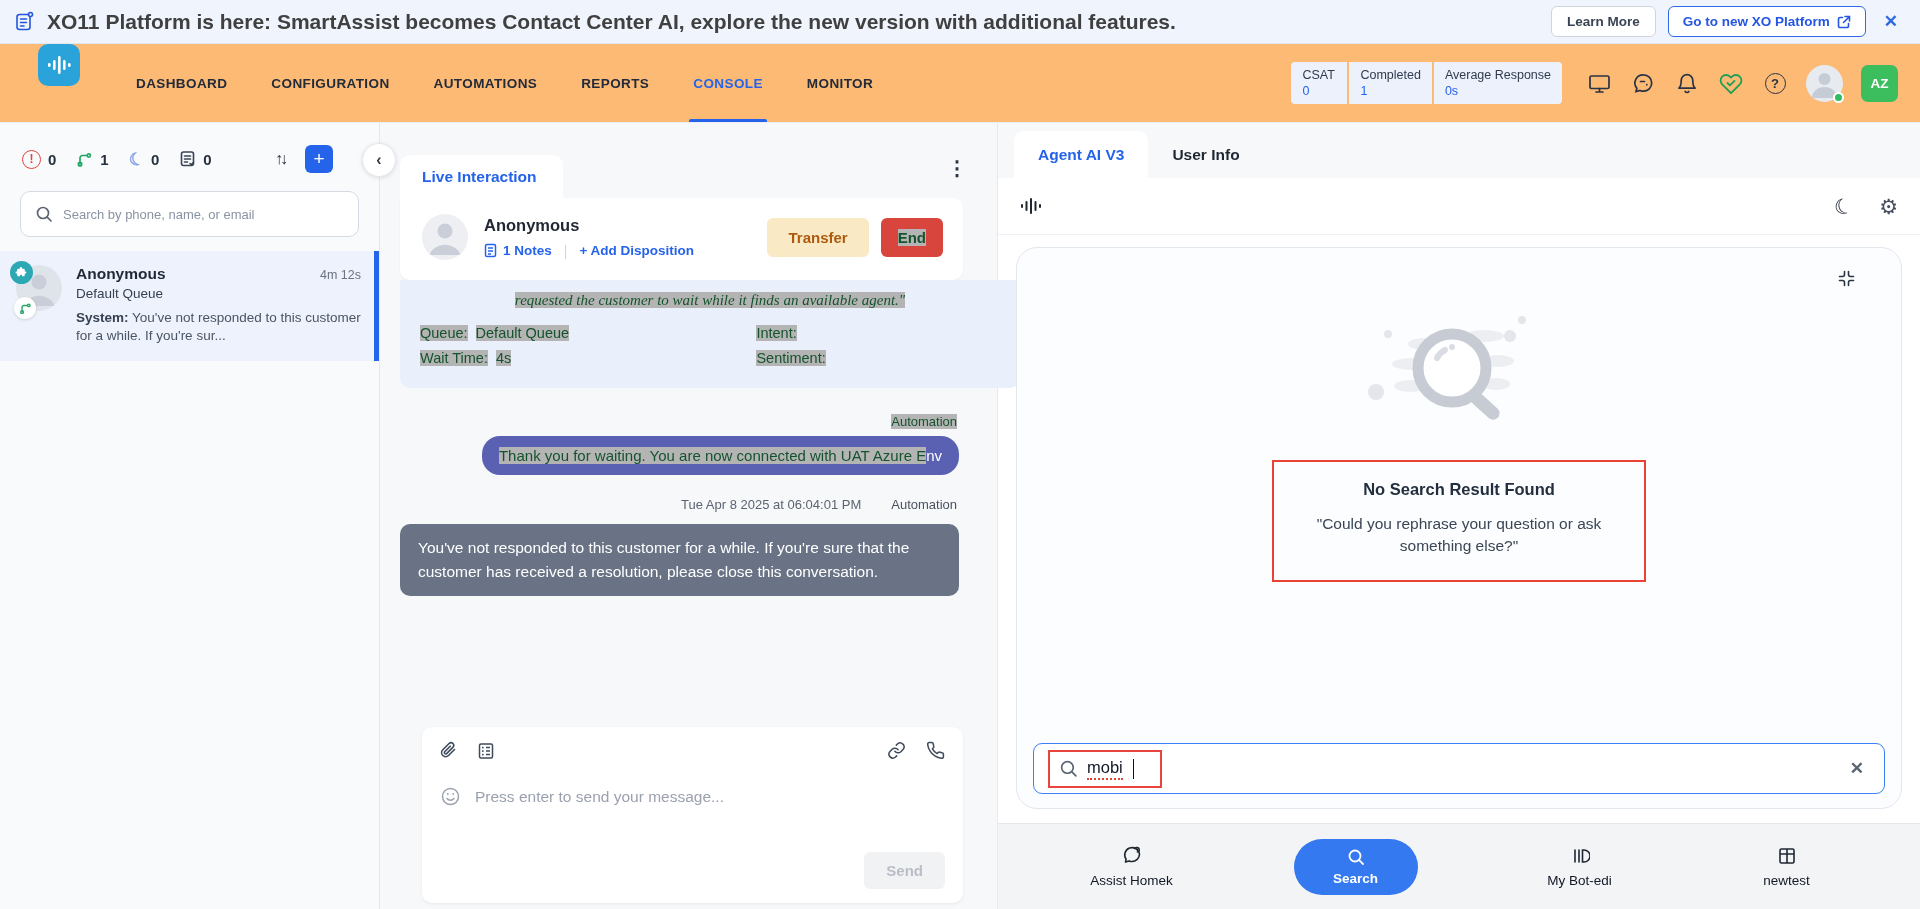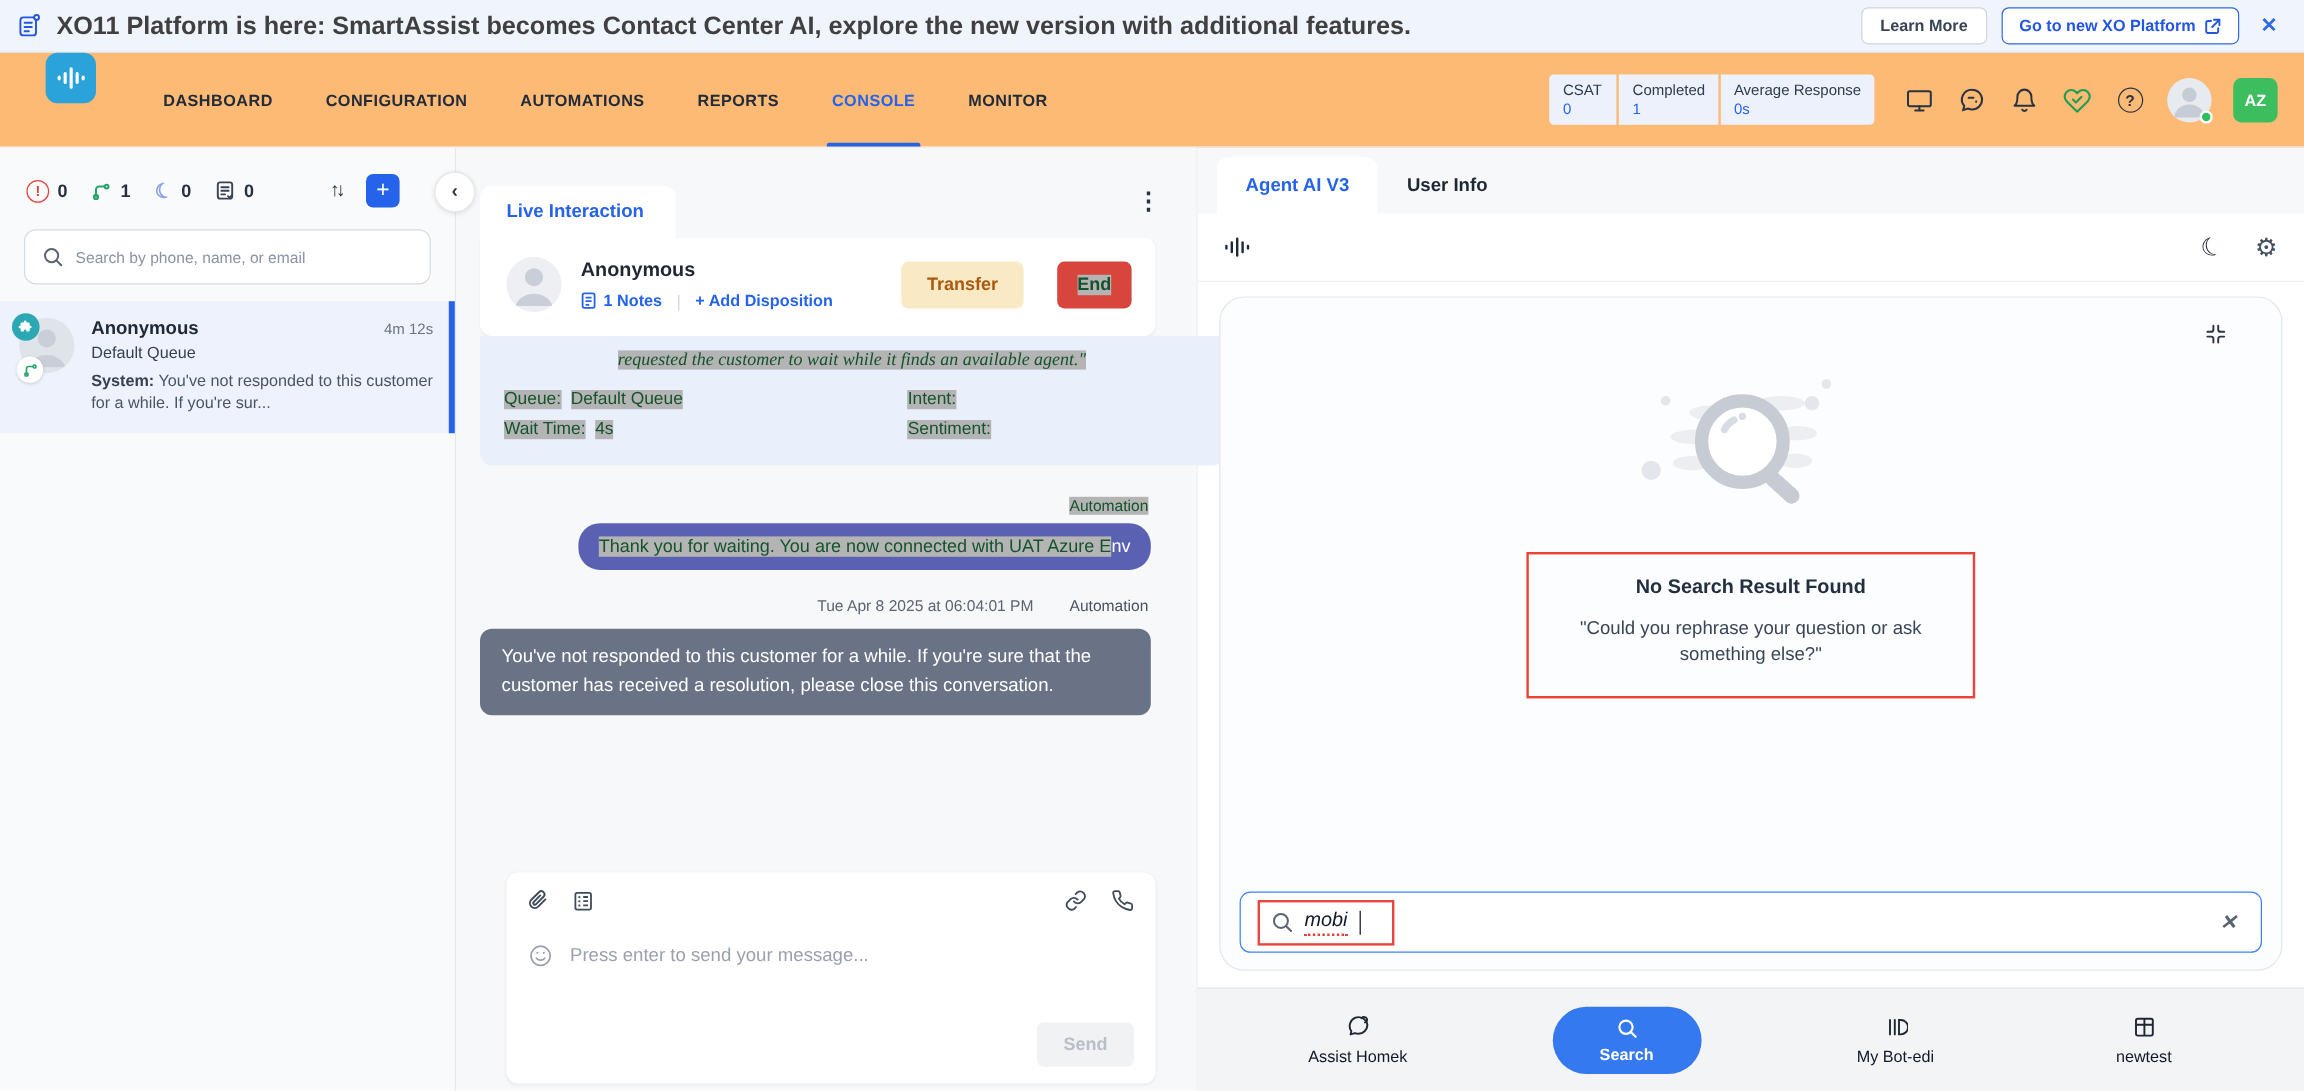--- a/index.html
+++ b/index.html
@@ -95,21 +95,21 @@
            cursor:pointer; letter-spacing:0; line-height:.55; text-align:center; }
   .chat-tab { display:inline-flex; align-items:center; background:#fff; border-radius:10px 10px 0 0;
               padding:13px 26px 12px 22px; color:#2563EB; font-size:15.5px; font-weight:600; cursor:pointer; }
   .chat-head { background:#fff; border-radius:0 10px 10px 10px; padding:16px 20px 20px 22px;
                display:flex; align-items:center; gap:16px; box-shadow:0 1px 2px rgba(16,24,40,.05); }
   .chat-head .ava { width:46px; height:46px; border-radius:50%; background:#EDEFF2; overflow:hidden; flex-shrink:0; }
   .head-name { font-size:16.5px; font-weight:700; color:#1F2733; }
   .head-links { display:flex; align-items:center; gap:12px; margin-top:8px; }
   .blue-link { color:#2563EB; font-size:13.5px; font-weight:600; display:flex; align-items:center; gap:6px; cursor:pointer; }
   .vdiv { color:#D3D8E0; font-size:14px; }
-  .head-actions { margin-left:auto; display:flex; gap:28px; }
+  .head-actions { margin-left:auto; display:flex; gap:12px; }
   .btn-transfer { background:#F9E9C4; color:#AC5A0F; font-size:15px; font-weight:700; border:none;
                   border-radius:6px; padding:11px 21px; cursor:pointer; }
   .btn-end { background:#D8453C; font-size:15px; font-weight:700; border:none; border-radius:6px;
              padding:11px 17px; cursor:pointer; }
   .sel { background:#B4B4B4; color:#14532d; }
   .info-card { width:620px; margin:0 auto; background:#E9F0FB; border-radius:0 0 10px 10px;
                padding:12px 20px 22px 20px; }
   .info-line { text-align:center; font-style:italic; font-size:15px; color:#2F3B4A;
                font-family:"Liberation Serif",serif; margin-bottom:16px; }
   .info-grid { display:grid; grid-template-columns:58% 42%; row-gap:9px; font-size:14.5px; color:#33404F; }
@@ -142,21 +142,21 @@
   .agent-toolbar .spacer { flex:1; }
   .tb-ic { margin-left:26px; font-size:19px; color:#1F2733; cursor:pointer; line-height:1; }
   .agent-content { flex:1; position:relative; padding:12px 18px 14px 18px; }
   .result-card { position:relative; height:100%; border:1px solid #E3E7EE; border-radius:21px; background:#FCFDFE; }
   .expand-ic { position:absolute; top:22px; right:46px; cursor:pointer; }
   .illus { display:flex; justify-content:center; padding-top:58px; }
   .noresult-box { width:374px; margin:4px auto 0 auto; border:2px solid #EA4335; padding:18px 16px 22px 16px; }
   .noresult-title { text-align:center; font-size:16.5px; font-weight:700; color:#232F3E; }
   .noresult-quote { text-align:center; font-size:15.5px; color:#3A4656; line-height:1.45; margin-top:14px; }
   .agent-search { position:absolute; left:16px; right:16px; bottom:14px; height:51px; background:#fff;
-                  border:1.5px solid #3B82F6; border-radius:9px; display:flex; align-items:center; padding:0 14px; cursor:text;font-style:italic; }
+                  border:1.5px solid #3B82F6; border-radius:9px; display:flex; align-items:center; padding:0 14px; cursor:text; }
   .red-annot { display:flex; align-items:center; gap:9px; border:2px solid #E8453C; padding:6px 26px 6px 9px; }
   .query-text { font-size:16.5px; color:#111827; border-bottom:2px dotted #E04438; padding-bottom:1px; }
   .caret { width:1.5px; height:20px; background:#111; margin-left:1px; }
   .agent-search .spacer { flex:1; }
   .clear-x { color:#5B6472; font-size:17px; font-weight:600; cursor:pointer; padding:4px 6px; }
   .agent-bottom { height:86px; background:#F3F4F6; border-top:1px solid #E4E6EA; display:flex;
                   align-items:center; justify-content:space-around; padding:0 30px; }
   .bottom-item { display:flex; flex-direction:column; align-items:center; gap:7px; cursor:pointer;
                  font-size:13.5px; color:#111827; min-width:90px; }
   .bottom-item.pill { background:#3479F0; color:#fff; border-radius:28px; padding:9px 0; width:124px;

